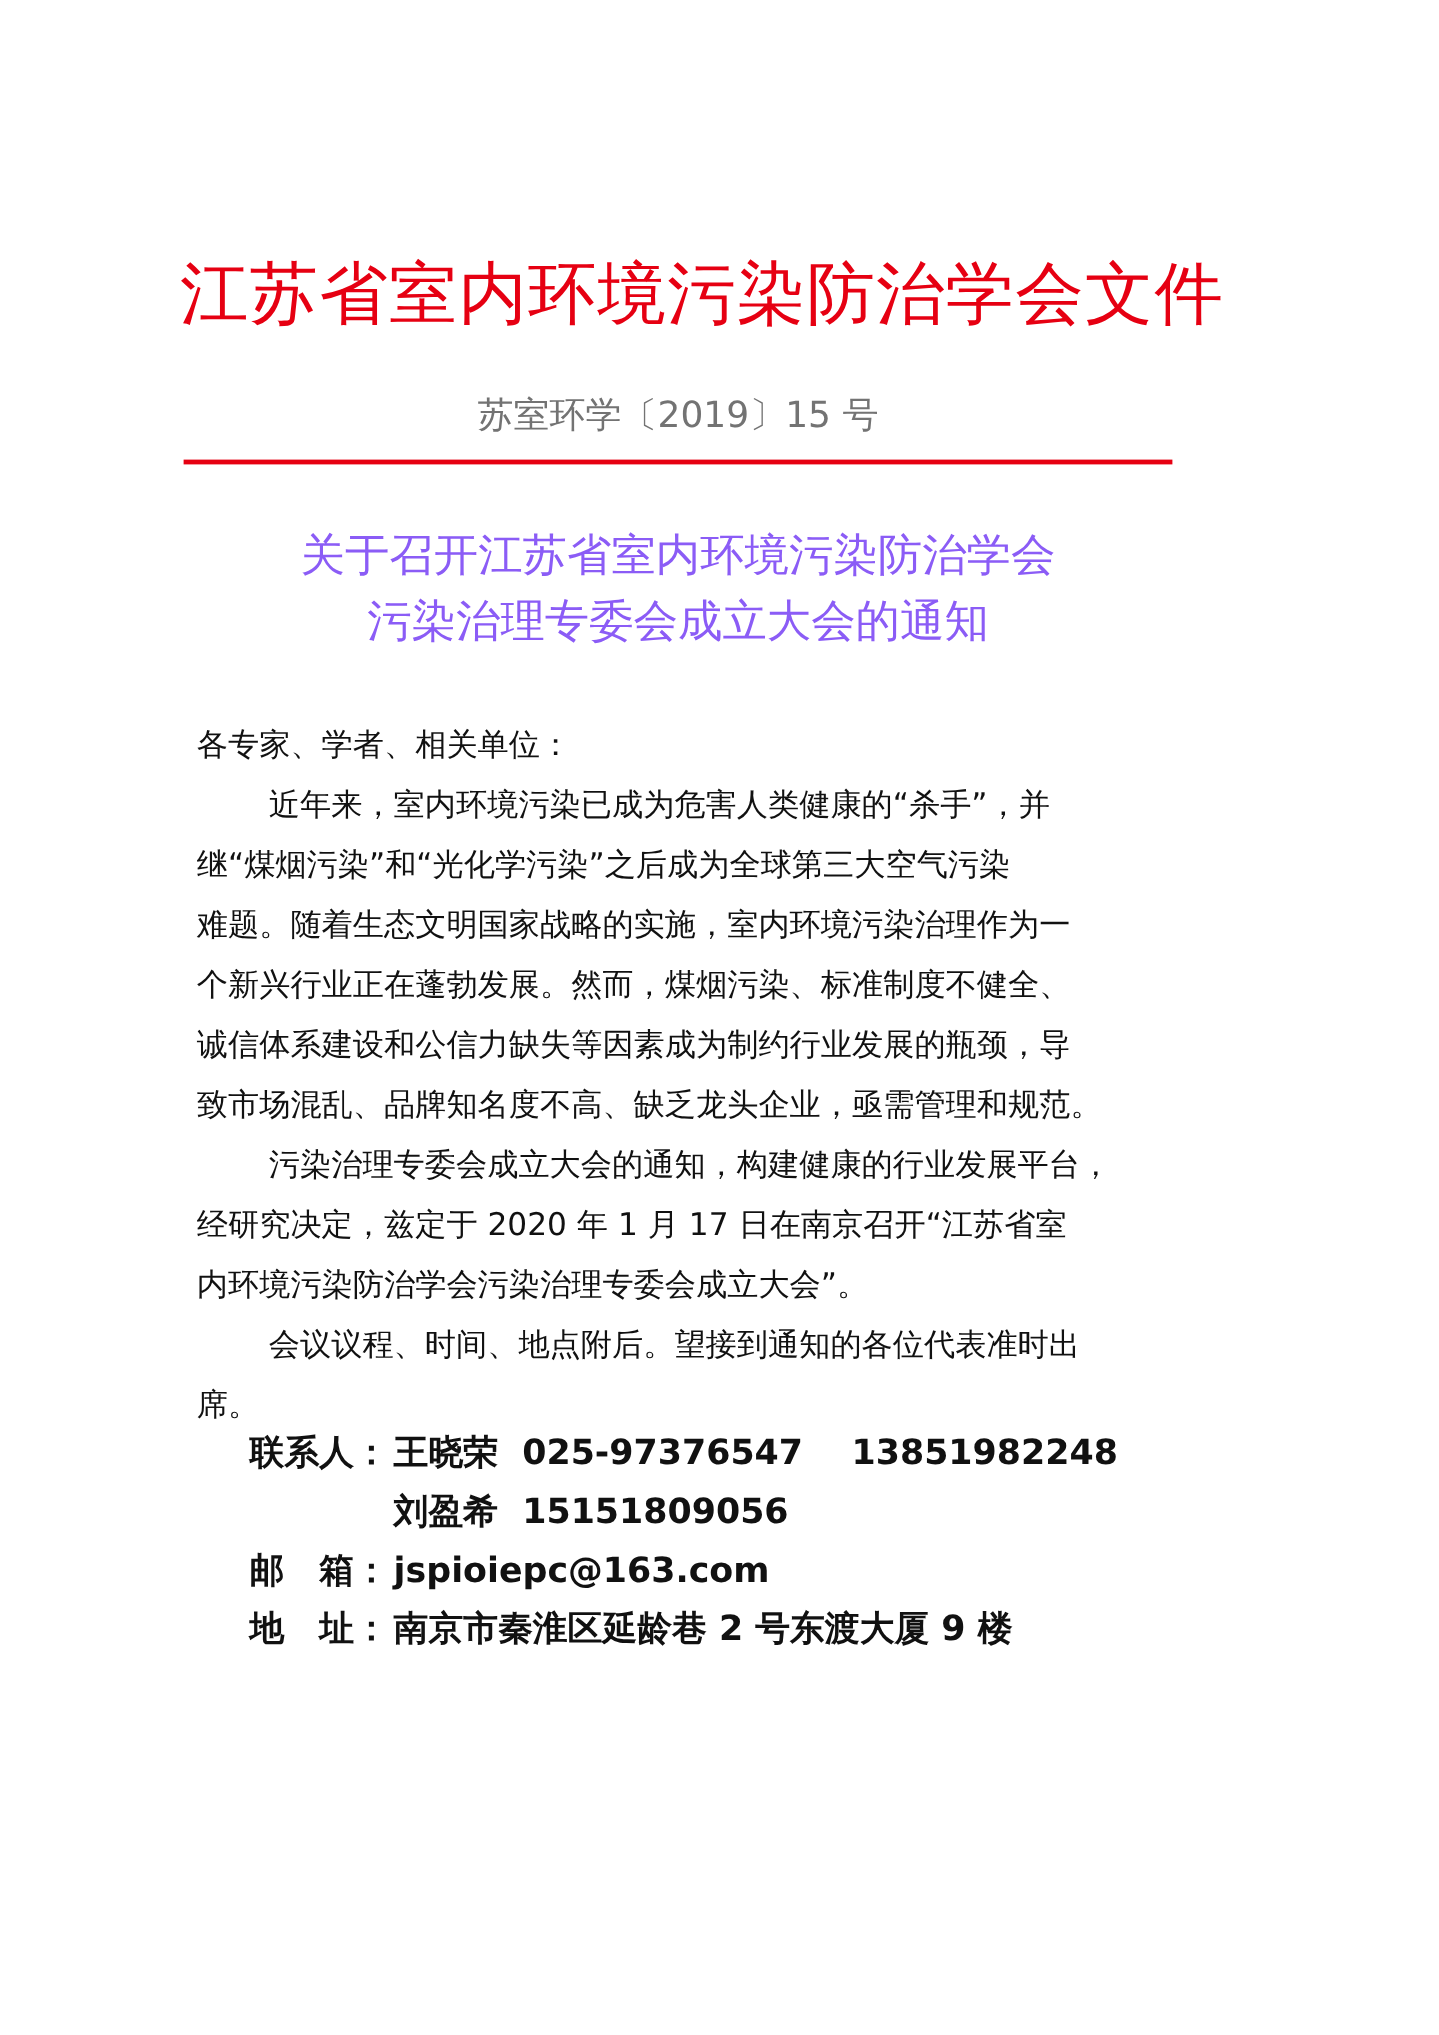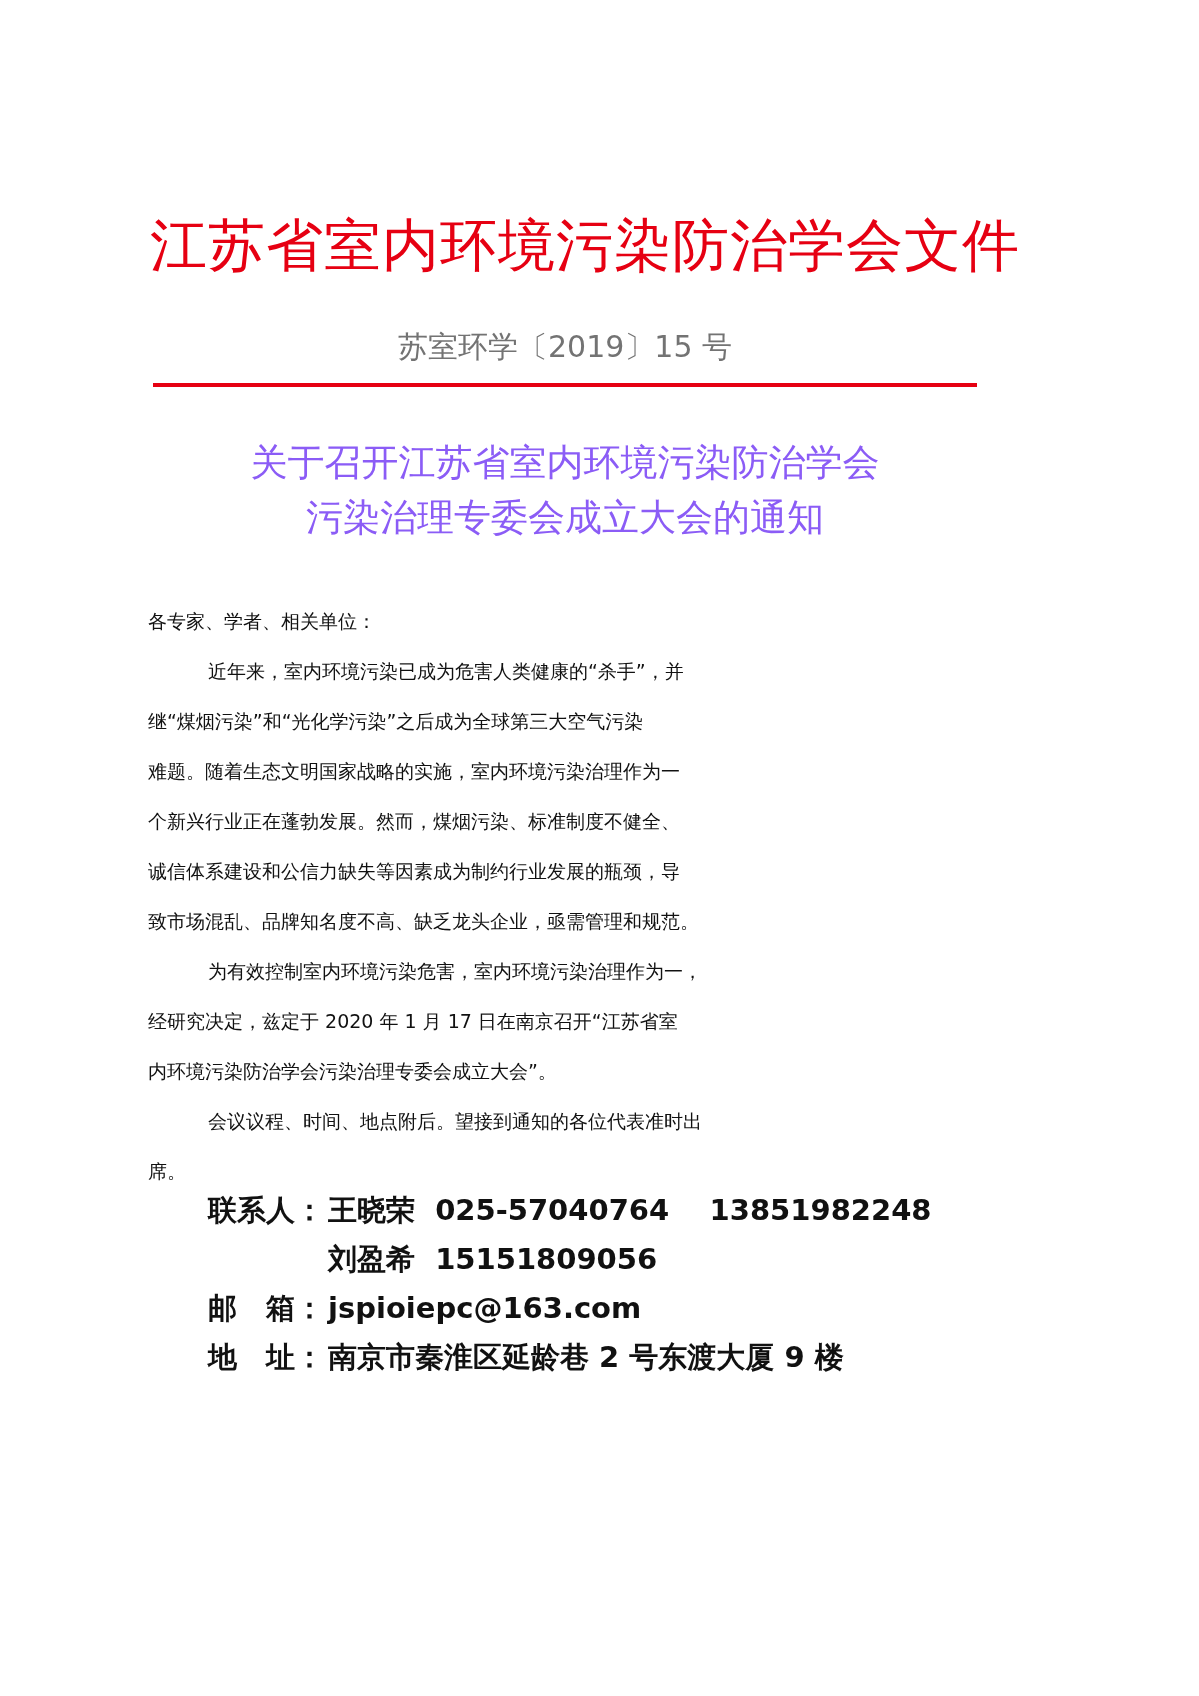--- a/index.html
+++ b/index.html
@@ -7,21 +7,21 @@
          font-family: "DejaVu Sans", "Liberation Sans", sans-serif; color: #111; }
   .page { position: absolute; left: 0; top: 0; width: 1199px; height: 1696px; }
   .org-title { position: absolute; left: 150px; top: 205px; width: 830px; text-align: center;
                font-size: 57px; letter-spacing: 1px; color: #e60012; line-height: 80px; white-space: nowrap; }
   .doc-number { position: absolute; left: 150px; top: 325px; width: 830px; text-align: center;
                 font-size: 30px; line-height: 44px; color: #737373; white-space: nowrap; }
   .red-rule { position: absolute; left: 153px; top: 383px; width: 824px; height: 4px; background: #e60012; }
   .heading { position: absolute; left: 150px; top: 435px; width: 830px; text-align: center;
              font-size: 37px; line-height: 55px; color: #8b5cf6; }
   .heading div { white-space: nowrap; }
-  .body { position: absolute; left: 148px; top: 596px; width: 830px; font-size: 19px; line-height: 50px; }
+  .body { position: absolute; left: 164px; top: 596px; width: 830px; font-size: 26px; line-height: 50px; }
   .line { white-space: nowrap; height: 50px; }
   .indent { padding-left: 60px; }
   .contact { position: absolute; left: 208px; top: 1186px; font-size: 29px; line-height: 49px; }
   .row { display: flex; white-space: nowrap; height: 49px; font-weight: bold; }
   .lbl { width: 120px; display: inline-block; }
   .val { display: inline-block; }
 </style>
 </head>
 <body>
 
@@ -36,31 +36,31 @@
   </div>
 
   <div class="body">
     <div class="line">各专家、学者、相关单位：</div>
     <div class="line indent">近年来，室内环境污染已成为危害人类健康的“杀手”，并</div>
     <div class="line">继“煤烟污染”和“光化学污染”之后成为全球第三大空气污染</div>
     <div class="line">难题。随着生态文明国家战略的实施，室内环境污染治理作为一</div>
     <div class="line">个新兴行业正在蓬勃发展。然而，煤烟污染、标准制度不健全、</div>
     <div class="line">诚信体系建设和公信力缺失等因素成为制约行业发展的瓶颈，导</div>
     <div class="line">致市场混乱、品牌知名度不高、缺乏龙头企业，亟需管理和规范。</div>
-    <div class="line indent">为有效控制室内环境污染危害，室内环境污染治理作为一，</div>
+    <div class="line indent">污染治理专委会成立大会的通知，构建健康的行业发展平台，</div>
     <div class="line">经研究决定，兹定于 2020 年 1 月 17 日在南京召开“江苏省室</div>
     <div class="line">内环境污染防治学会污染治理专委会成立大会”。</div>
     <div class="line indent">会议议程、时间、地点附后。望接到通知的各位代表准时出</div>
     <div class="line">席。</div>
   </div>
 
   <div class="contact">
     <div class="row">
       <span class="lbl">联系人：</span>
-      <span class="val" style="white-space:pre">王晓荣  025-57040764    13851982248</span>
+      <span class="val" style="white-space:pre">王晓荣  025-97376547    13851982248</span>
     </div>
     <div class="row">
       <span class="lbl"></span>
       <span class="val" style="white-space:pre">刘盈希  15151809056</span>
     </div>
     <div class="row">
       <span class="lbl">邮　箱：</span>
       <span class="val">jspioiepc@163.com</span>
     </div>
     <div class="row">

